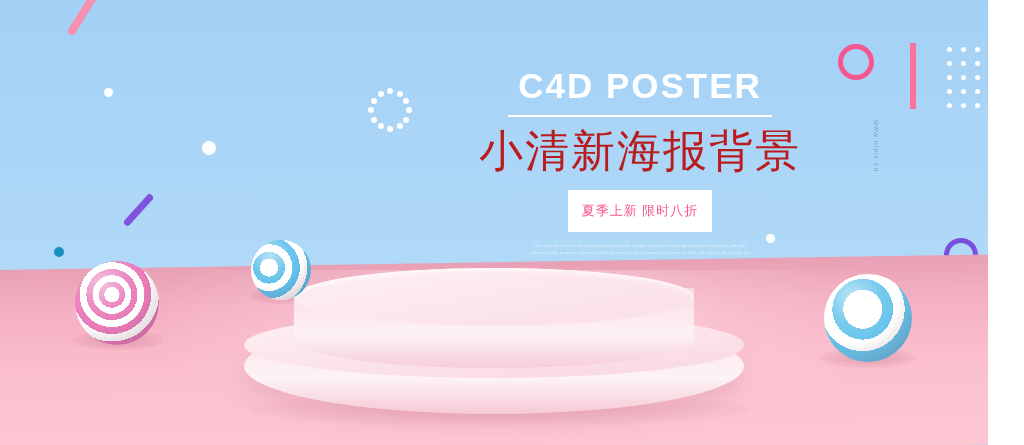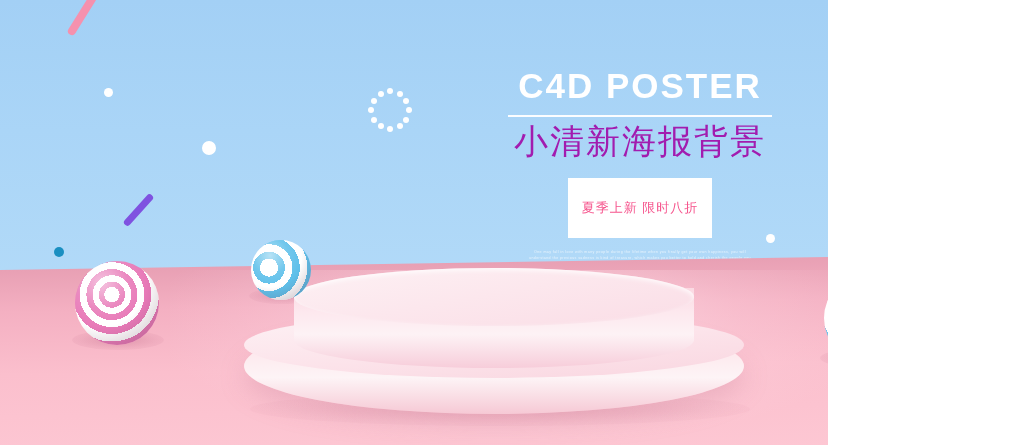--- a/index.html
+++ b/index.html
@@ -2,21 +2,21 @@
 <html><head>
 <meta charset="utf-8">
 <style>
   html,body{margin:0;padding:0;}
   body{
     background:#ffffff;
     font-family:"Liberation Sans","DejaVu Sans",sans-serif;
   }
   #poster{
     position:relative;
-    width:828px;
+    width:988px;
     height:445px;
     overflow:hidden;
     background:#a9d4f6;
   }
 
   
   .sky{
     position:absolute;left:0;top:0;width:1024px;height:290px;
     background:linear-gradient(180deg,#a3d0f5 0%,#aad5f7 45%,#b2daf8 100%);
   }
@@ -156,26 +156,26 @@
   }
   #title-en{
     font-size:35px;font-weight:bold;letter-spacing:2px;line-height:1.0;
     color:#ffffff;white-space:nowrap;
   }
   #title-rule{
     width:264px;height:2px;background:rgba(255,255,255,0.95);
     margin:12px auto 6px auto;
   }
   #title-cn{
-    font-size:34px;letter-spacing:2px;line-height:1.25;color:#a21caf;
-    white-space:nowrap;font-weight:normal;font-family:Liberation Mono, monospace;
+    font-size:44px;letter-spacing:2px;line-height:1.25;color:#b91c1c;
+    white-space:nowrap;font-weight:normal;
   }
   #badge{
     display:inline-block;background:#ffffff;color:#f6568e;
-    font-size:13px;letter-spacing:1px;padding:21px 14px;margin-top:12px;
+    font-size:13px;letter-spacing:1px;padding:12px 14px;margin-top:12px;
     white-space:nowrap;
   }
   #blurb{
     margin-top:11px;font-size:3.6px;line-height:1.9;letter-spacing:0.4px;
     color:rgba(255,255,255,0.70);width:230px;margin-left:auto;margin-right:auto;
     text-align:center;
   }
 
   
   #side-url{

